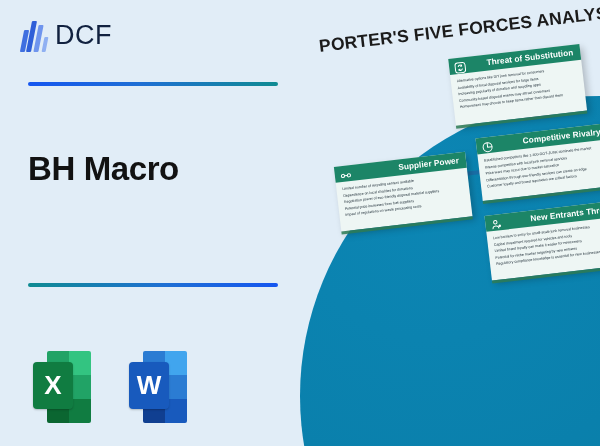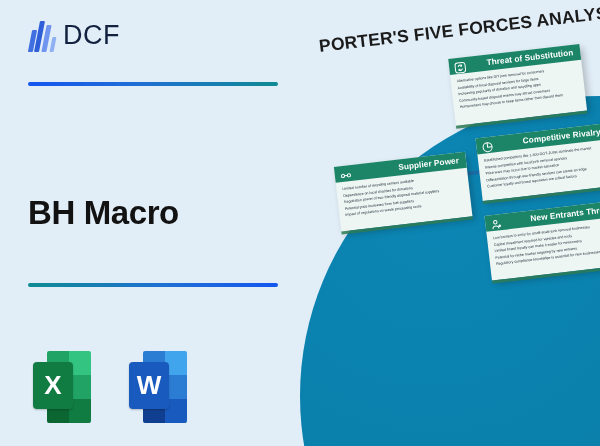--- a/index.html
+++ b/index.html
@@ -5,35 +5,35 @@
   html,body{margin:0;padding:0;}
   body{
     width:600px;height:446px;overflow:hidden;
     background:#e1edf7;
     font-family:"Liberation Sans", sans-serif;
     position:relative;
   }
   #stage{position:absolute;inset:0;width:600px;height:446px;overflow:hidden;background:#e1edf7;}
 
   
-  .logo-wrap{position:absolute;left:30px;top:18px;display:flex;align-items:center;gap:7px;}
+  .logo-wrap{position:absolute;left:22px;top:18px;display:flex;align-items:center;gap:7px;}
   .logo-mark{position:relative;width:26px;height:34px;}
   .logo-mark i{position:absolute;bottom:0;display:block;transform:skewX(-11deg);border-radius:1px;}
   .lb1{left:0px;width:5px;height:22px;background:#3f6fe0;}
   .lb2{left:7px;width:5px;height:31px;background:#2f5fd8;}
   .lb3{left:14px;width:5px;height:27px;background:#6f95ee;}
   .lb4{left:21px;width:4px;height:15px;background:#8fb0f2;}
   .logo-text{font-size:27px;font-weight:400;letter-spacing:.5px;color:#11213f;line-height:1;}
 
   .rule{position:absolute;left:28px;width:250px;height:4px;border-radius:2px;}
   .rule-top{top:82px;background:linear-gradient(90deg,#1556f0 0%,#1f6fd4 45%,#0f8b92 100%);}
   .rule-bottom{top:283px;background:linear-gradient(90deg,#0f8b92 0%,#1f6fd4 55%,#1556f0 100%);}
 
   .page-title{position:absolute;left:28px;top:148px;width:260px;font-size:33px;line-height:1.25;
-    font-weight:700;color:#121212;letter-spacing:-.4px;margin-top:44px;}
+    font-weight:700;color:#121212;letter-spacing:-.4px;}
   .page-title span{display:block;}
 
   
   .office-row{position:absolute;left:33px;top:351px;display:flex;gap:38px;}
   .off-ico{position:relative;width:58px;height:72px;}
   .off-doc{position:absolute;right:0;top:0;width:44px;height:72px;border-radius:2px;overflow:hidden;
     display:grid;grid-template-columns:1fr 1fr;grid-template-rows:1fr 1fr 1fr;}
   .xl .q1{background:#21a366;}.xl .q2{background:#33c481;}
   .xl .q3{background:#107c41;}.xl .q4{background:#21a366;}
   .xl .q5{background:#0b6631;}.xl .q6{background:#107c41;}

